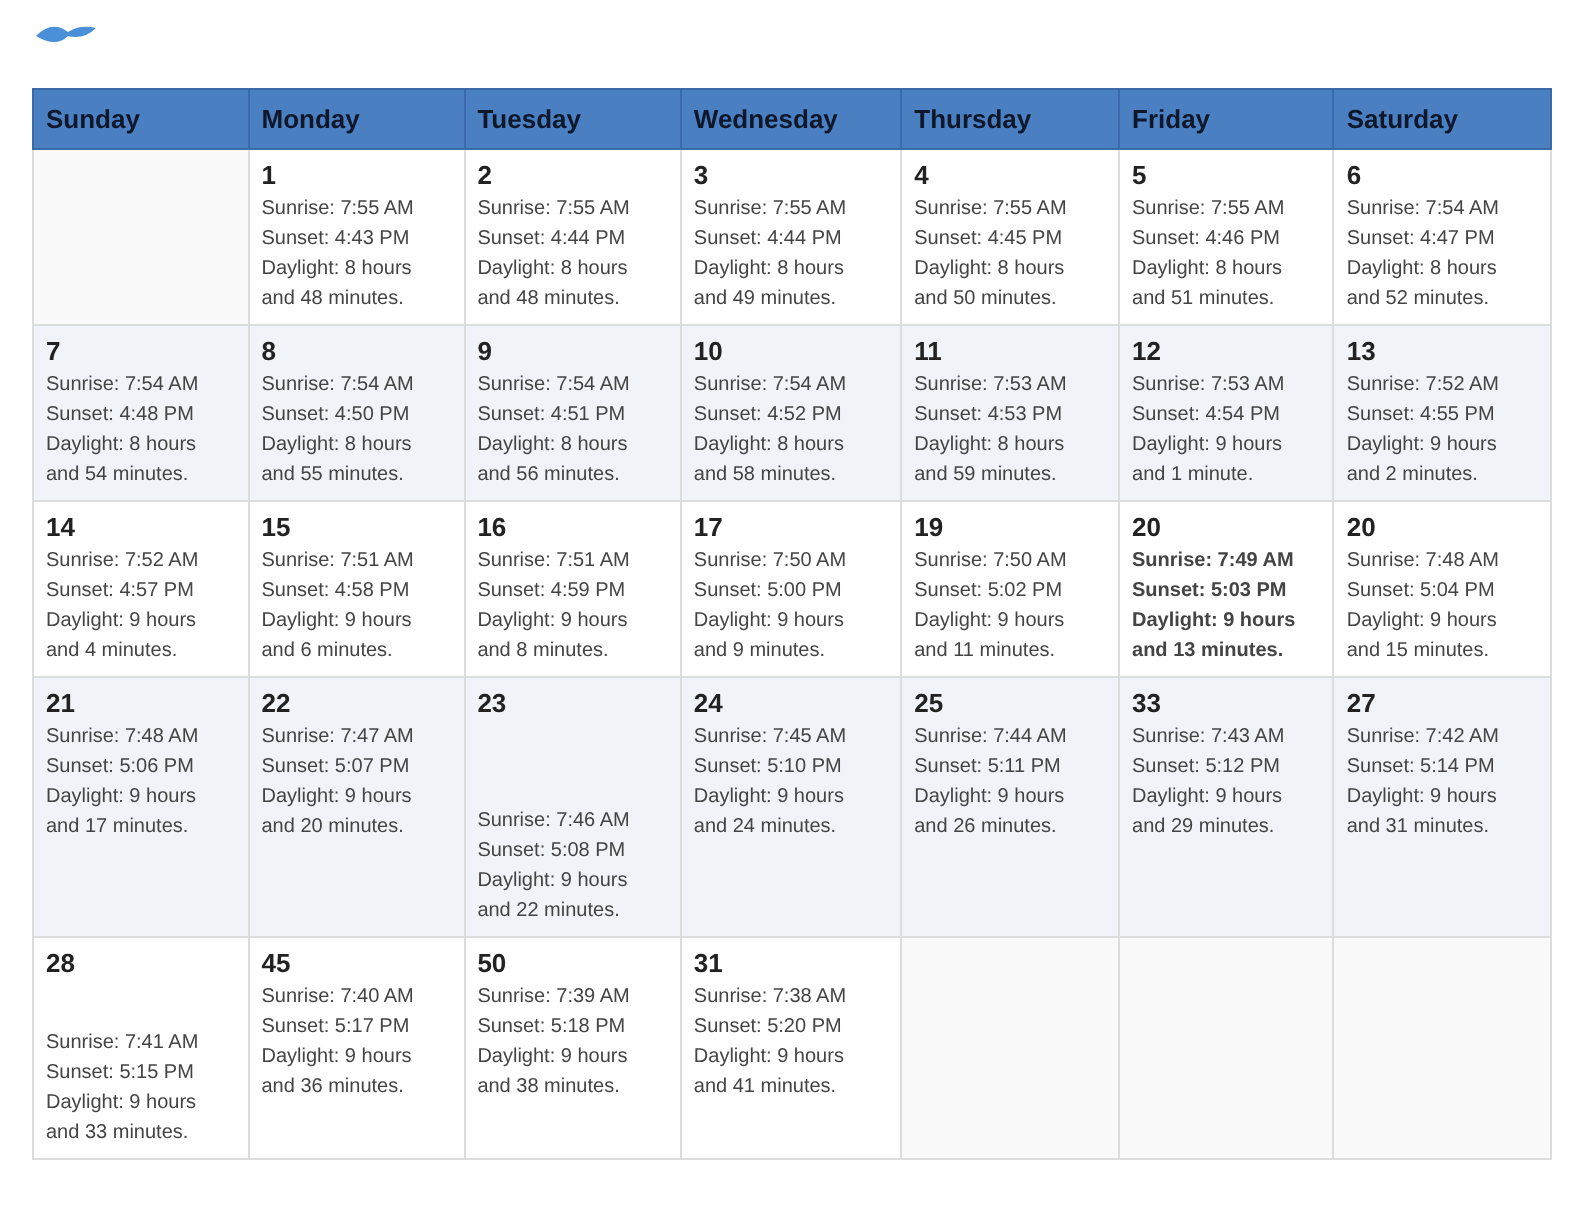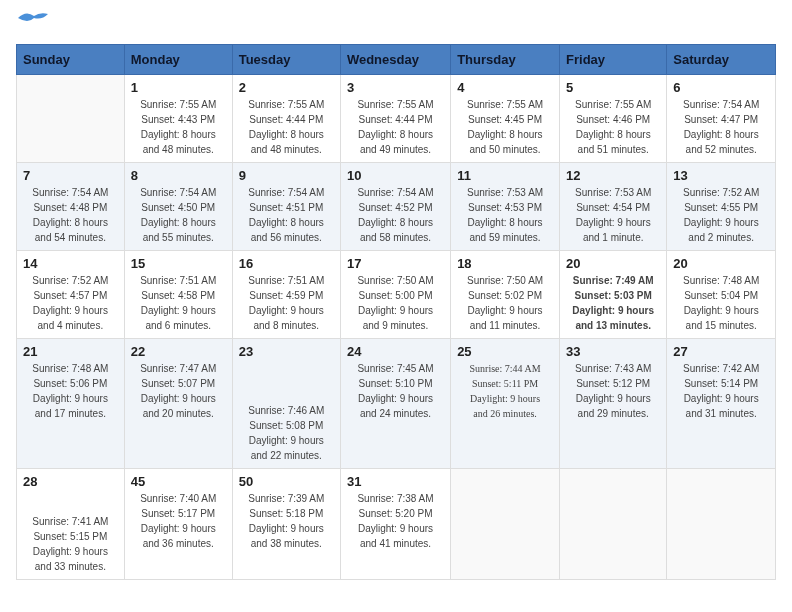--- a/index.html
+++ b/index.html
@@ -73,21 +73,20 @@
       font-size: 13px;
       font-weight: bold;
       color: #222;
       display: block;
       margin-bottom: 2px;
     }
     .day-info {
       font-size: 10px;
       color: #444;
       line-height: 1.5;
-      text-align: center;
     }
     .empty-cell {
       background: #f9f9f9;
     }
     .row-shaded {
       background-color: #f0f4f9;
     }
     .row-white {
       background-color: #fff;
     }
@@ -244,21 +243,21 @@
 and 8 minutes.</div>
         </td>
         <td>
           <span class="day-number">17</span>
           <div class="day-info" style="white-space: pre-line;">Sunrise: 7:50 AM
 Sunset: 5:00 PM
 Daylight: 9 hours
 and 9 minutes.</div>
         </td>
         <td>
-          <span class="day-number">18</span>
+          <span class="day-number">19</span>
           <div class="day-info" style="white-space: pre-line;">Sunrise: 7:50 AM
 Sunset: 5:02 PM
 Daylight: 9 hours
 and 11 minutes.</div>
         </td>
         <td>
           <span class="day-number">20</span>
           <div class="day-info" style="white-space: pre-line; font-weight: bold;">Sunrise: 7:49 AM
 Sunset: 5:03 PM
 Daylight: 9 hours
@@ -296,21 +295,21 @@
         </td>
         <td>
           <span class="day-number">24</span>
           <div class="day-info" style="white-space: pre-line;">Sunrise: 7:45 AM
 Sunset: 5:10 PM
 Daylight: 9 hours
 and 24 minutes.</div>
         </td>
         <td>
           <span class="day-number">25</span>
-          <div class="day-info" style="white-space: pre-line; font-family: Liberation Serif, serif;">Sunrise: 7:44 AM
+          <div class="day-info" style="white-space: pre-line;">Sunrise: 7:44 AM
 Sunset: 5:11 PM
 Daylight: 9 hours
 and 26 minutes.</div>
         </td>
         <td>
           <span class="day-number">33</span>
           <div class="day-info" style="white-space: pre-line;">Sunrise: 7:43 AM
 Sunset: 5:12 PM
 Daylight: 9 hours
 and 29 minutes.</div>

